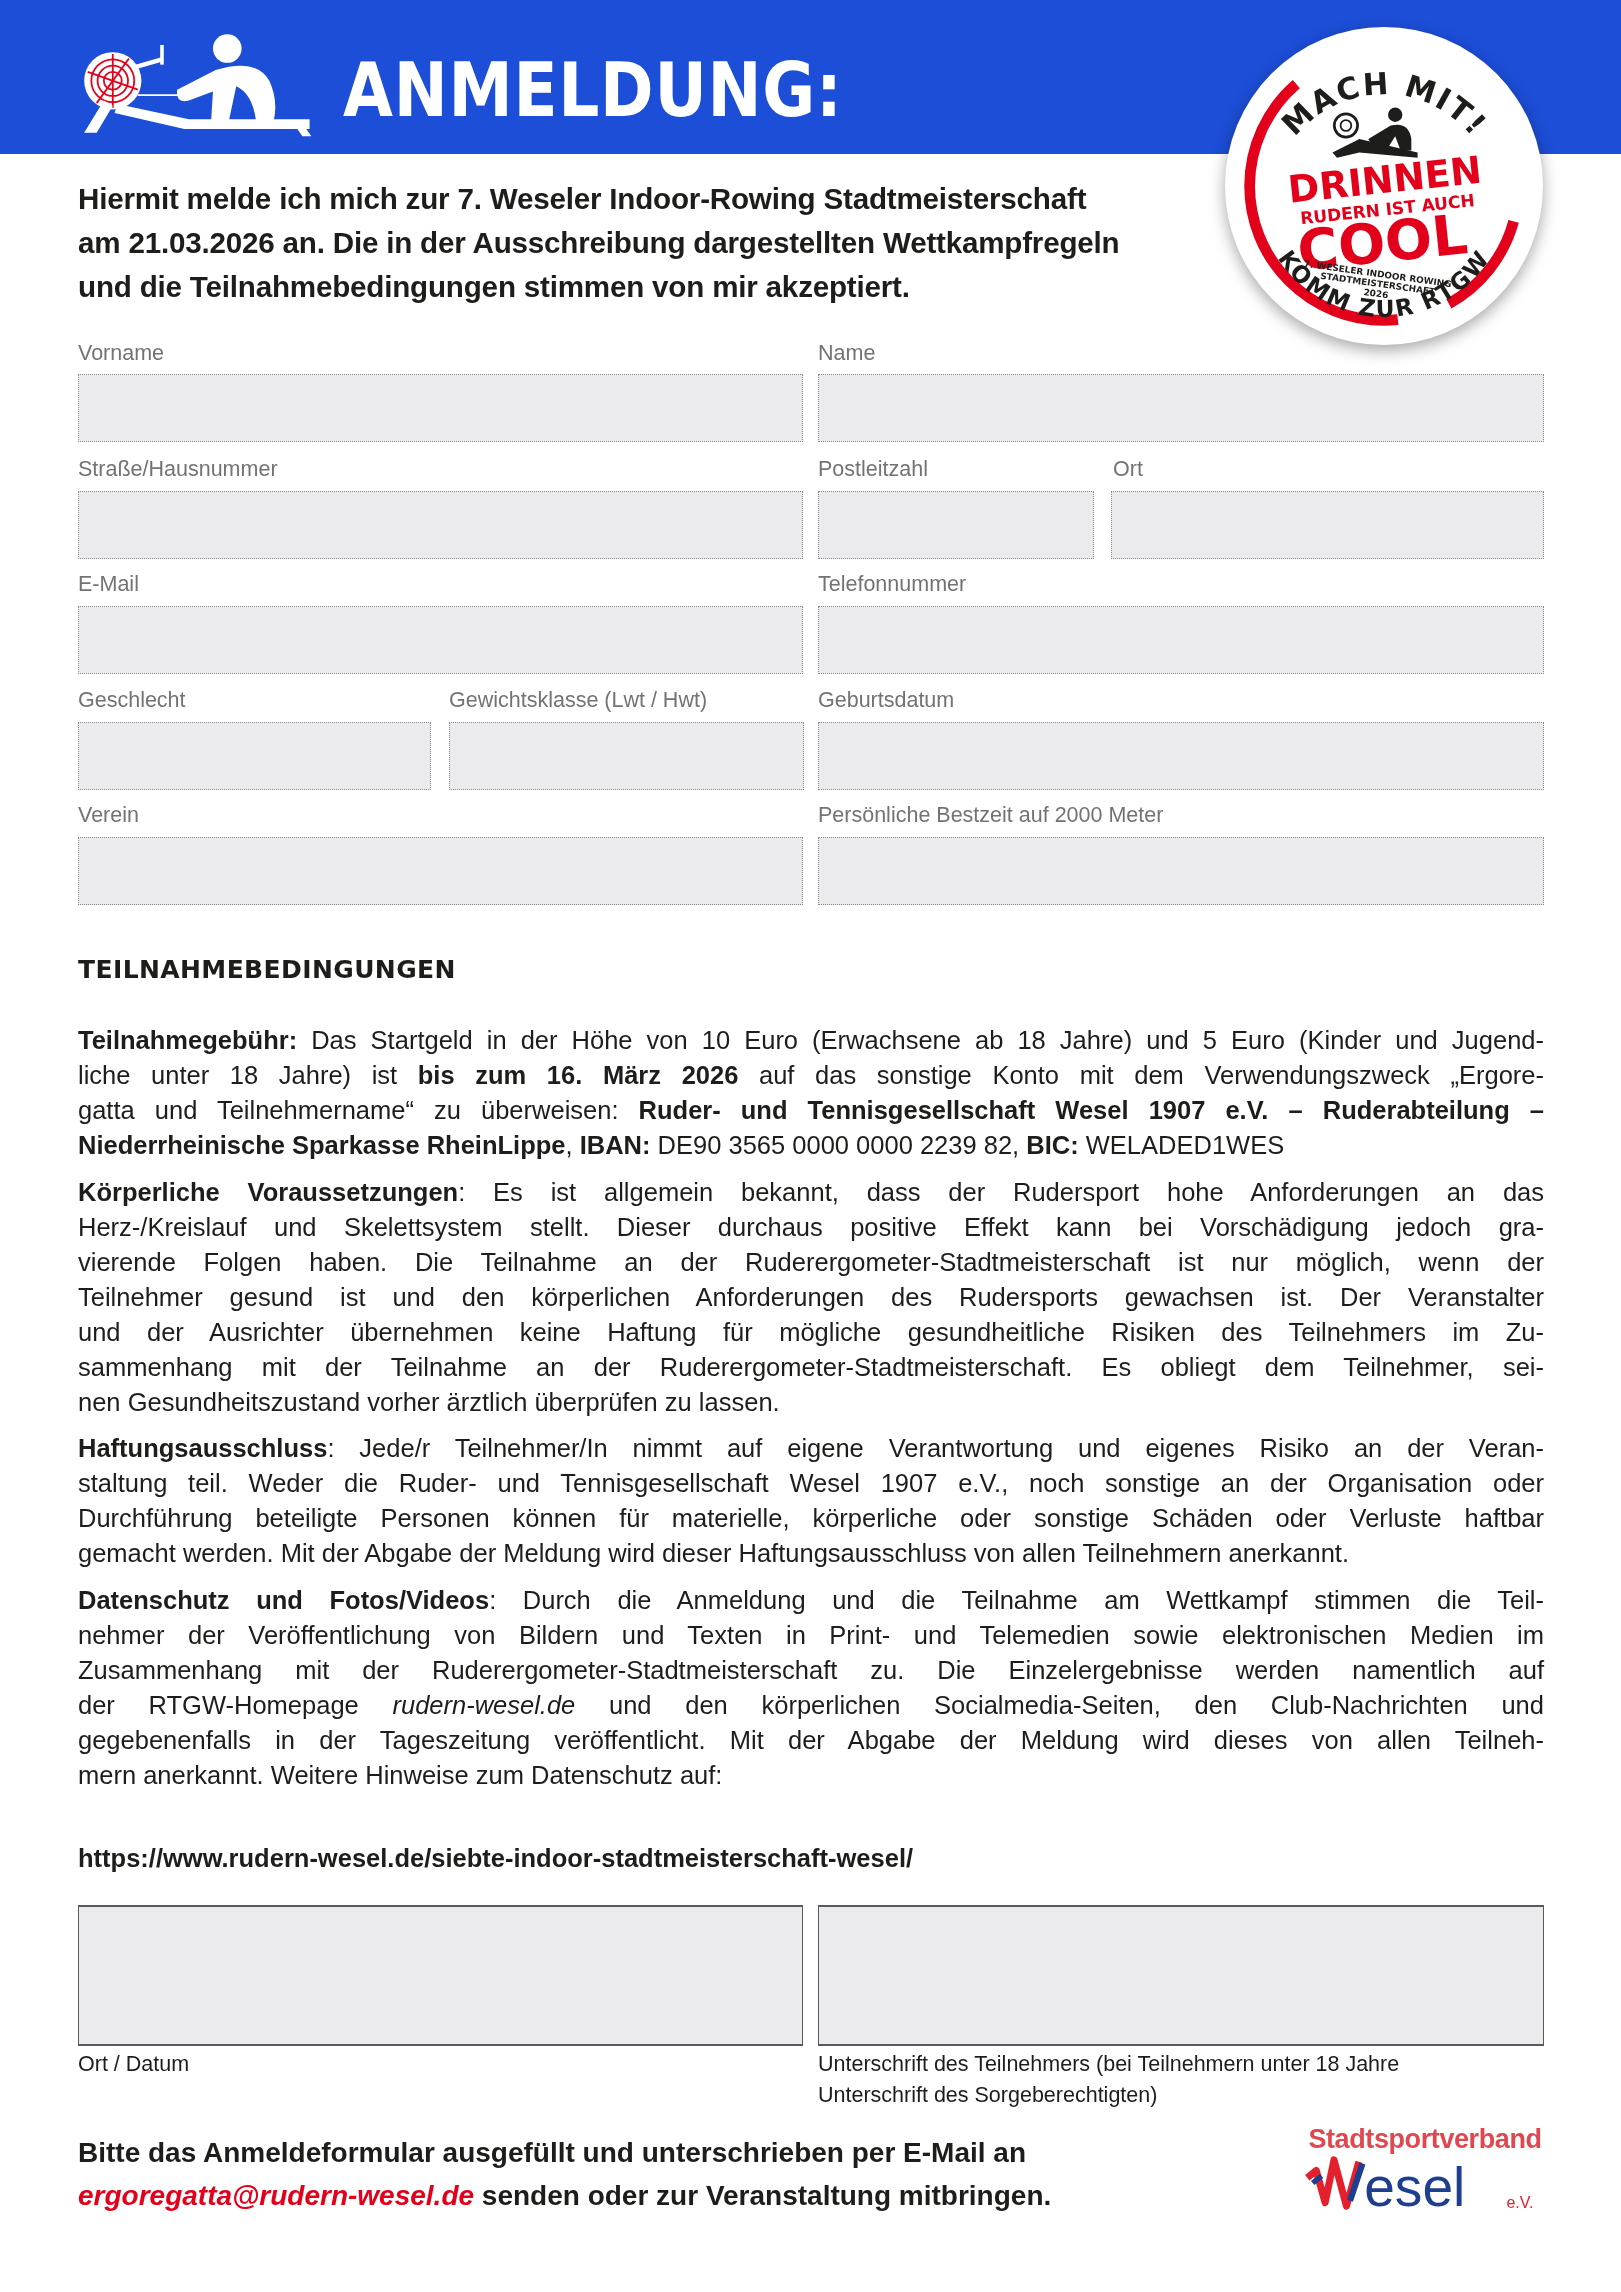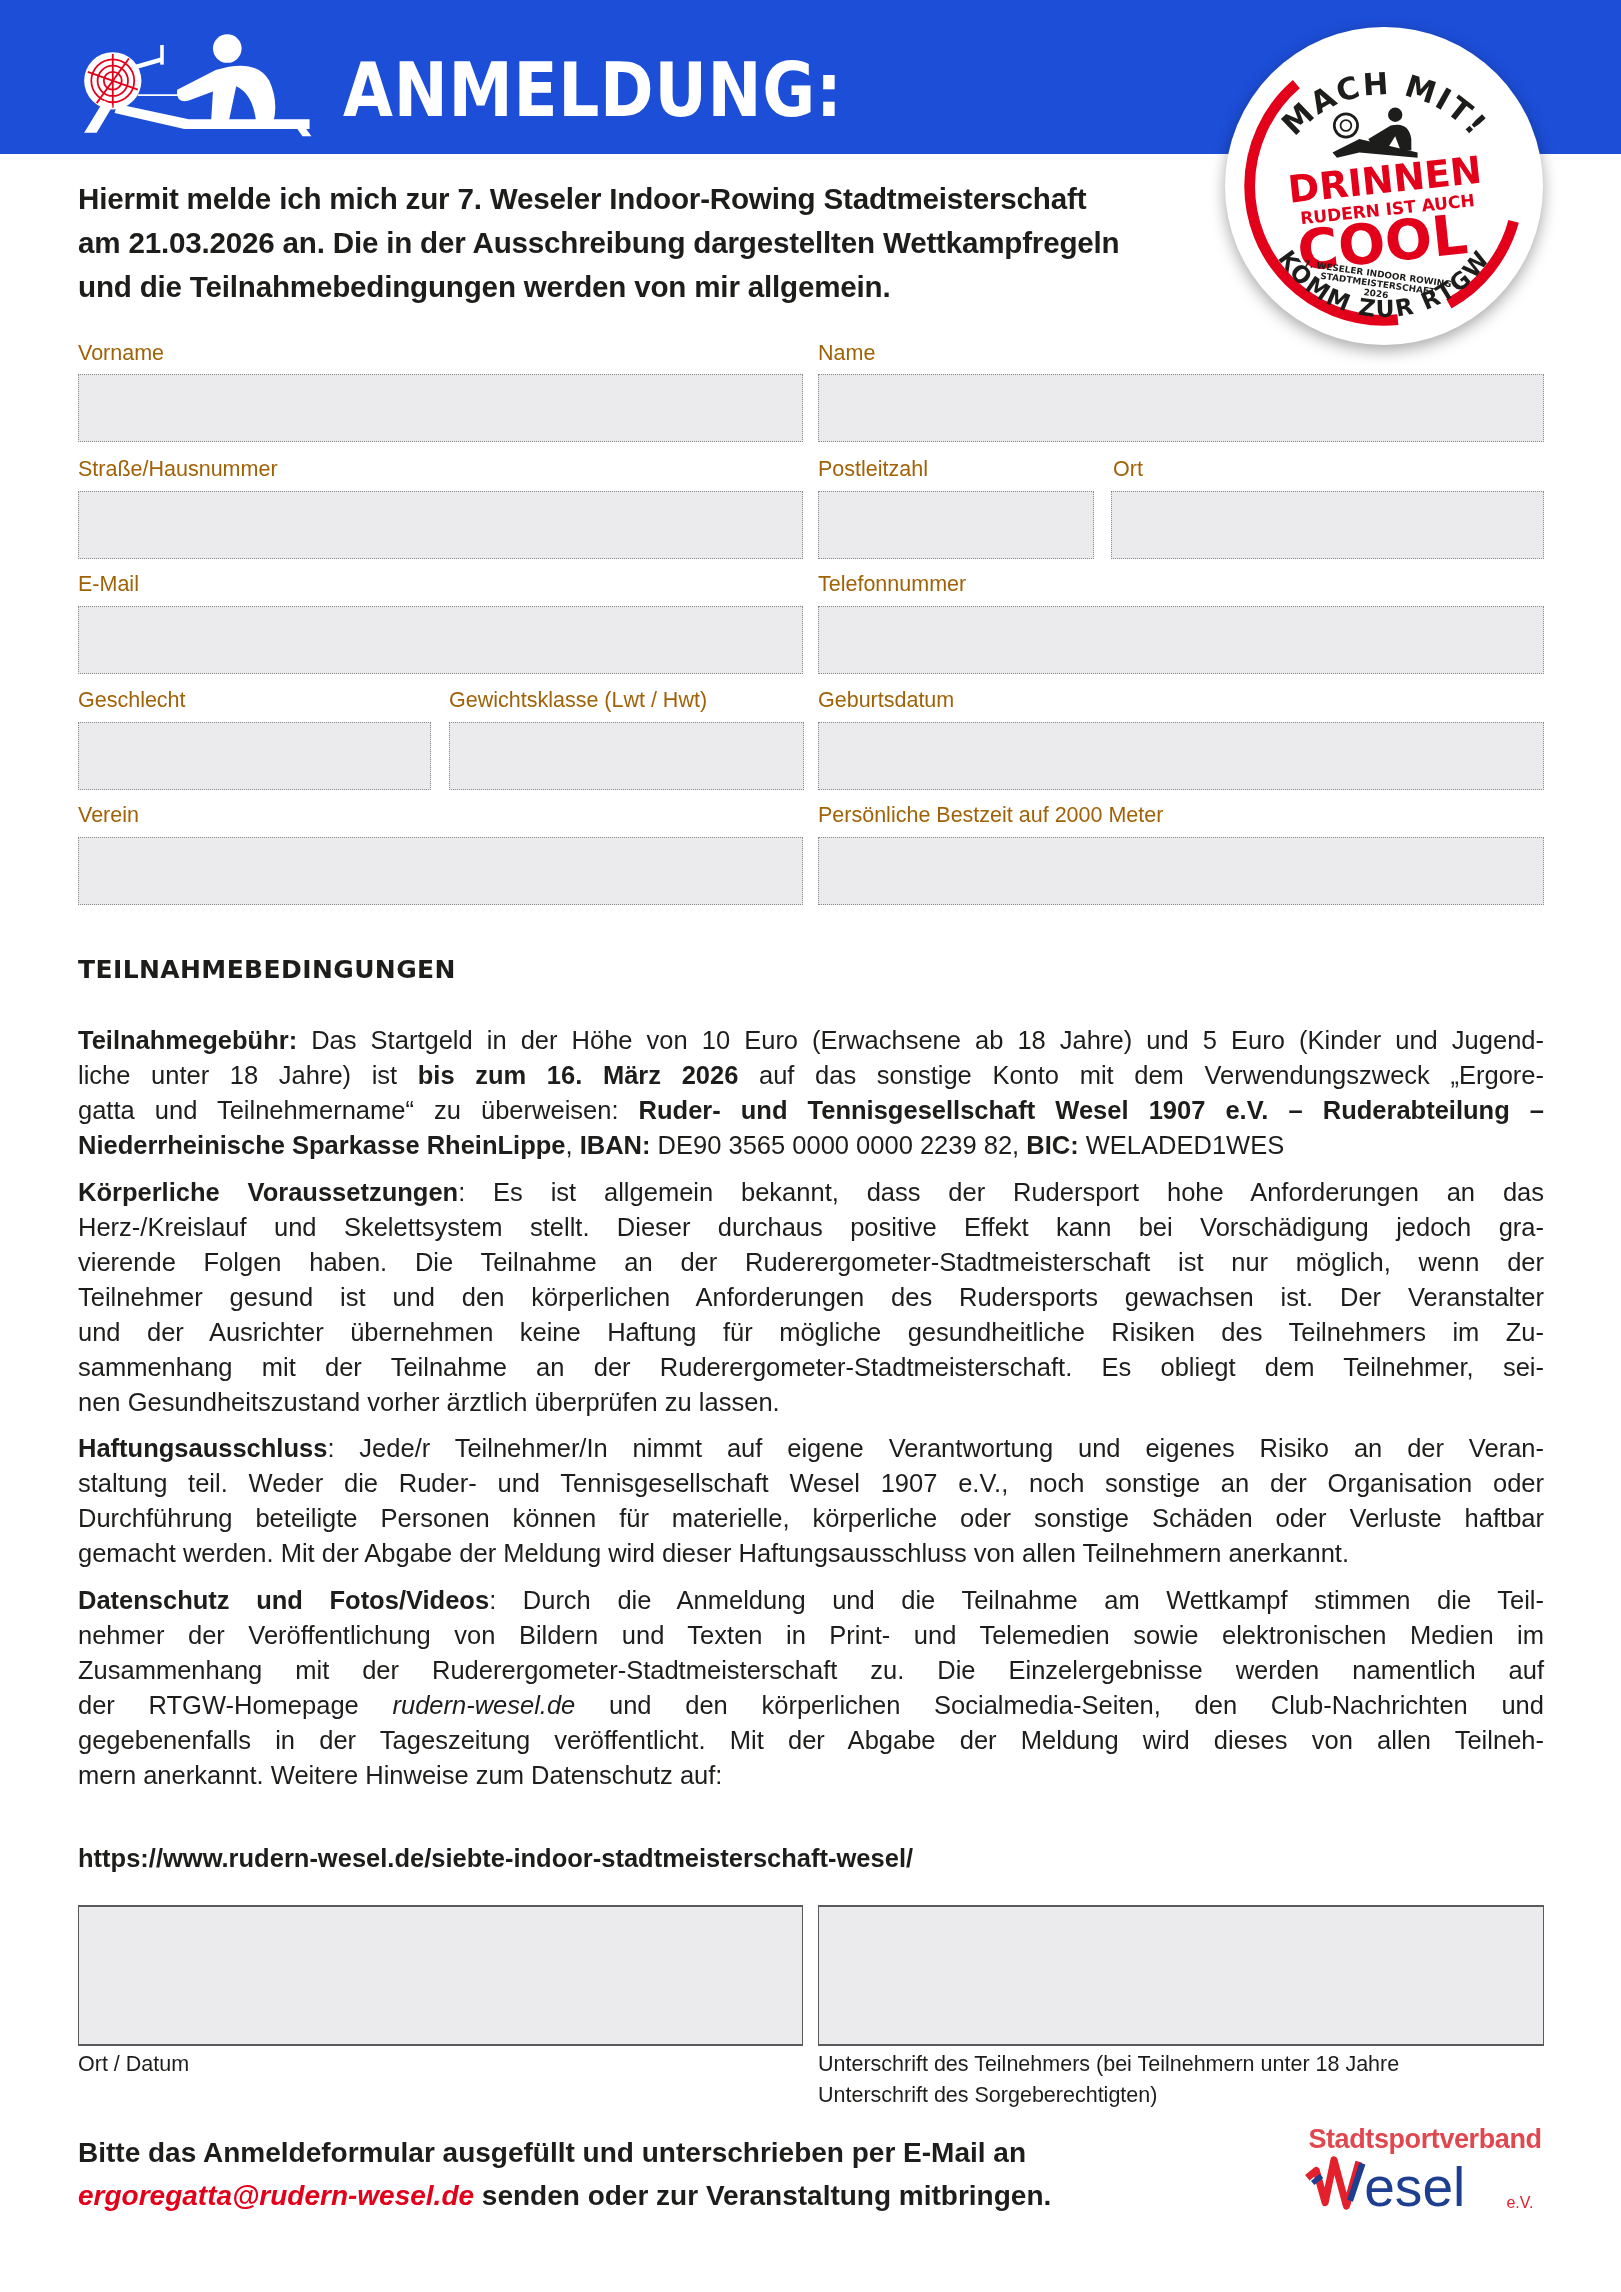--- a/index.html
+++ b/index.html
@@ -12,21 +12,21 @@
     font-size: 75px; line-height: 90px; color: #ffffff; letter-spacing: 0.9px; transform: scaleX(0.86); transform-origin: left center; }
 
   .badge { position: absolute; left: 1225px; top: 27px; width: 318px; height: 318px; border-radius: 50%;
     background: #ffffff; box-shadow: 0 5.4px 16px rgba(0,0,0,0.35); }
   .badge svg { position: absolute; left: 0; top: 0; width: 318px; height: 318px; }
 
   .intro { position: absolute; left: 78px; top: 177px; width: 1146px; font-size: 29.6px; line-height: 44px;
     font-weight: bold; color: #1d1d1b; letter-spacing: -0.2px; }
   .intro span { display: block; white-space: nowrap; }
 
-  .field-label { position: absolute; font-size: 21.5px; line-height: 25px; color: #a16207; white-space: nowrap; }
+  .field-label { position: absolute; font-size: 21.5px; line-height: 25px; color: #737373; white-space: nowrap; }
   .field-box { position: absolute; background: #ebebed; border: 1.8px dotted #8a8a8a; }
 
   .section-heading { position: absolute; left: 78px; top: 955px; font-family: "DejaVu Sans", sans-serif; font-weight: bold;
     font-size: 25px; line-height: 30px; letter-spacing: 0.4px; color: #1d1d1b; }
 
   .terms { position: absolute; left: 78px; top: 1023px; width: 1466px; font-size: 25.5px; line-height: 35px; color: #1d1d1b; }
   .terms p { text-align: justify; text-align-last: left; margin-bottom: 11.6px; }
   .terms .line { display: block; white-space: nowrap; text-align: justify; text-align-last: justify; }
   .terms .line.last { text-align-last: left; }
   .terms b { font-weight: bold; }
@@ -97,21 +97,21 @@
     <text x="178" y="262" text-anchor="middle" transform="rotate(-6 178 262)" font-family="DejaVu Sans, sans-serif" font-weight="bold" font-size="62" fill="#E2001A">COOL</text>
     <text x="170" y="279" text-anchor="middle" transform="rotate(8 170 279)" font-family="DejaVu Sans, sans-serif" font-weight="bold" font-size="10" fill="#1d1d1b">7. WESELER INDOOR ROWING</text>
     <text x="170" y="290" text-anchor="middle" transform="rotate(8 170 290)" font-family="DejaVu Sans, sans-serif" font-weight="bold" font-size="10" fill="#1d1d1b">STADTMEISTERSCHAFT</text>
     <text x="168" y="301" text-anchor="middle" transform="rotate(8 168 301)" font-family="DejaVu Sans, sans-serif" font-weight="bold" font-size="10" fill="#1d1d1b">2026</text>
   </svg>
 </div>
 
 <div class="intro">
   <span>Hiermit melde ich mich zur 7. Weseler Indoor-Rowing Stadtmeisterschaft</span>
   <span>am 21.03.2026 an. Die in der Ausschreibung dargestellten Wettkampfregeln</span>
-  <span>und die Teilnahmebedingungen werden von mir allgemein.</span>
+  <span>und die Teilnahmebedingungen stimmen von mir akzeptiert.</span>
 </div>
 
 <div>
 
   <div class="field-label" style="left:78px; top:341px;">Vorname</div>
   <div class="field-box" style="left:78px; top:374px; width:725px; height:68px;"></div>
   <div class="field-label" style="left:818px; top:341px;">Name</div>
   <div class="field-box" style="left:818px; top:374px; width:726px; height:68px;"></div>
 
   <div class="field-label" style="left:78px; top:457px;">Straße/Hausnummer</div>

